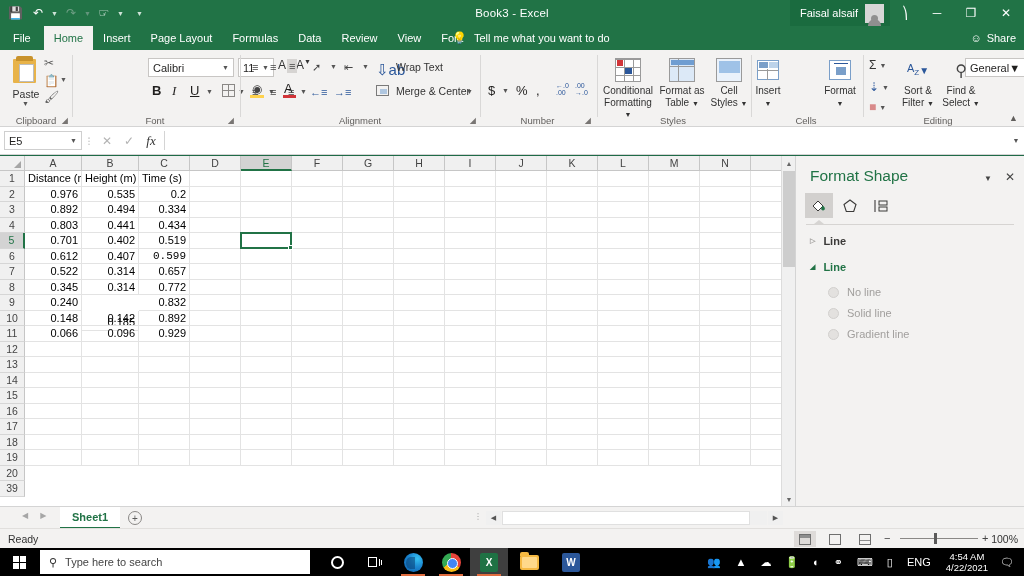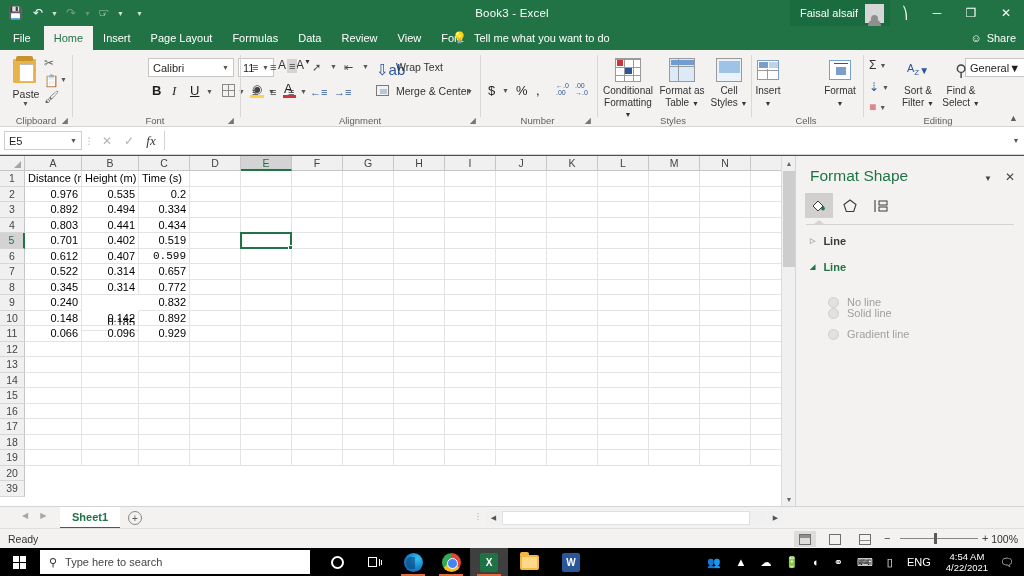--- a/index.html
+++ b/index.html
@@ -272,21 +272,21 @@
   .sect.fill .tri { color: #a19f9d; }
   .sect.line { top: 105px; color: #217346; }
   .sect.line .tri { color: #217346; }
   .radio-row {
     position: absolute; left: 32px; display: flex; align-items: center; gap: 8px;
     font-size: 11px; color: #a19f9d;
   }
   .radio {
     width: 11px; height: 11px; border-radius: 50%; background: #e3e1df; border: 1px solid #d2d0ce;
   }
-  .radio-row.r1 { top: 140px; }
+  .radio-row.r1 { top: 130px; }
   .radio-row.r2 { top: 151px; }
   .radio-row.r3 { top: 172px; }
 
   
   .hscroll-row {
     position: absolute; top: 506px; left: 0; width: 1024px; height: 22px;
     background: #f3f2f1; border-top: 1px solid #d4d4d4;
   }
   .tabnav { position: absolute; left: 22px; top: 4px; display: flex; gap: 12px; color: #a6a6a6; font-size: 8px; }
   .sheettab {

